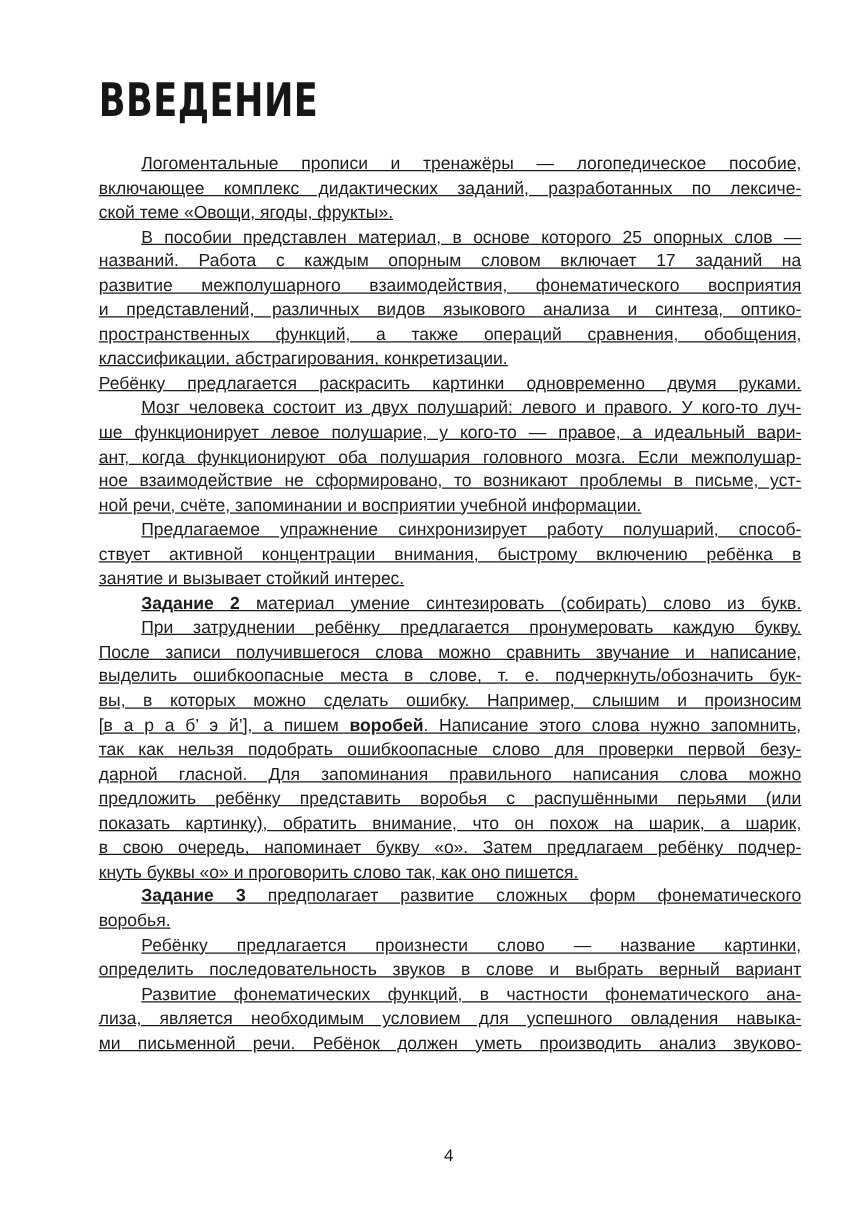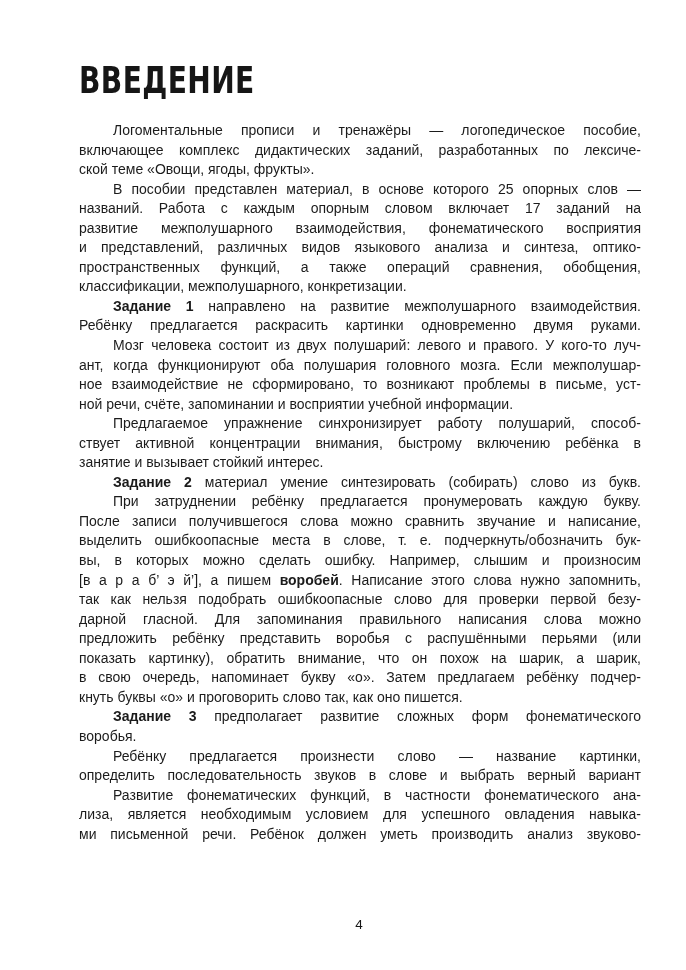--- a/index.html
+++ b/index.html
@@ -31,21 +31,21 @@
     transform: scaleX(0.76);
     transform-origin: left top;
     white-space: nowrap;
   }
   .body-text {
     position: absolute;
     left: 63px;
     top: 121px;
     width: 562px;
   }
-  .para { margin: 0; }
+  .para { margin: 0; text-decoration: underline; }
   .line {
     font-size: 14px;
     line-height: 19.55px;
     text-align: justify;
     text-align-last: justify;
     white-space: normal;
   }
   .line.first { text-indent: 34px; }
   .line.unjust {
     text-align: right;
@@ -73,28 +73,28 @@
         <div class="line first"><span>Логоментальные прописи и тренажёры — логопедическое пособие,</span></div>
         <div class="line"><span>включающее комплекс дидактических заданий, разработанных по лексиче-</span></div>
         <div class="line unjust"><span>ской теме «Овощи, ягоды, фрукты».</span></div>
       </div>
       <div class="para">
         <div class="line first"><span>В пособии представлен материал, в основе которого 25 опорных слов —</span></div>
         <div class="line"><span>названий. Работа с каждым опорным словом включает 17 заданий на</span></div>
         <div class="line"><span>развитие межполушарного взаимодействия, фонематического восприятия</span></div>
         <div class="line"><span>и представлений, различных видов языкового анализа и синтеза, оптико-</span></div>
         <div class="line"><span>пространственных функций, а также операций сравнения, обобщения,</span></div>
-        <div class="line unjust"><span>классификации, межполушарного, конкретизации.</span></div>
+        <div class="line unjust"><span>классификации, абстрагирования, конкретизации.</span></div>
       </div>
       <div class="para">
-        <div class="line first"><span class="b">Задание 1</span><span> направлено на развитие межполушарного взаимодействия.</span></div>
         <div class="line"><span>Ребёнку предлагается раскрасить картинки одновременно двумя руками.</span></div>
       </div>
       <div class="para">
         <div class="line first"><span>Мозг человека состоит из двух полушарий: левого и правого. У кого-то луч-</span></div>
+        <div class="line"><span>ше функционирует левое полушарие, у кого-то — правое, а идеальный вари-</span></div>
         <div class="line"><span>ант, когда функционируют оба полушария головного мозга. Если межполушар-</span></div>
         <div class="line"><span>ное взаимодействие не сформировано, то возникают проблемы в письме, уст-</span></div>
         <div class="line unjust"><span>ной речи, счёте, запоминании и восприятии учебной информации.</span></div>
       </div>
       <div class="para">
         <div class="line first"><span>Предлагаемое упражнение синхронизирует работу полушарий, способ-</span></div>
         <div class="line"><span>ствует активной концентрации внимания, быстрому включению ребёнка в</span></div>
         <div class="line unjust"><span>занятие и вызывает стойкий интерес.</span></div>
       </div>
       <div class="para">

